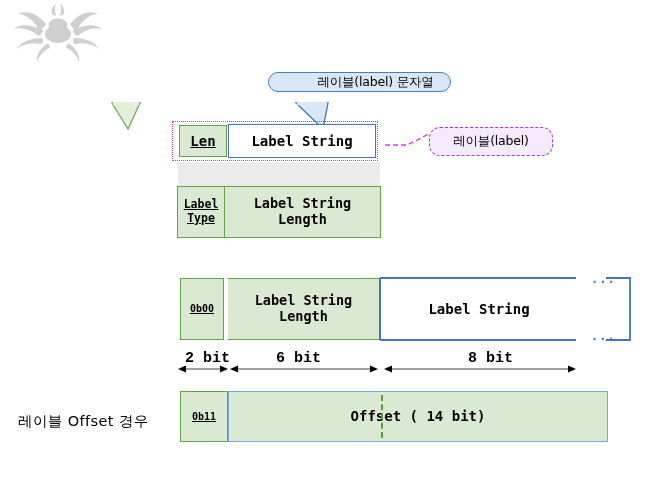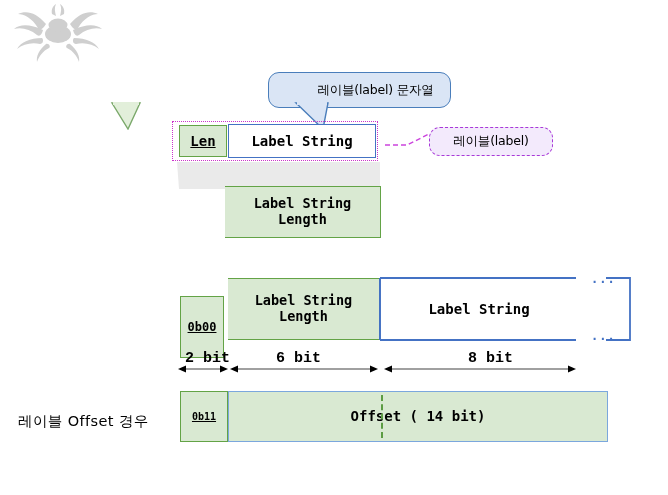--- a/index.html
+++ b/index.html
@@ -112,21 +112,21 @@
       </g>
     </svg>
   </div>
 
 
   <svg class="tail" style="left:95px;top:102px;" width="130" height="28">
     <polygon points="17,1 45,1 33,27" fill="#e2efda" stroke="#7aa86a" stroke-width="1.4"></polygon>
     <rect x="18" y="0" width="26" height="3" fill="#e2efda"></rect>
   </svg>
 
-  <div class="callout callout-blue" style="left:268px;top:72px;width:183px;height:36px;padding-left:32px;">
+  <div class="callout callout-blue" style="left:268px;top:72px;width:183px;height:20px;padding-left:32px;">
     <span>레이블(label) 문자열</span>
   </div>
   <svg class="tail" style="left:290px;top:102px;" width="120" height="28">
     <polygon points="6,1 38,1 33,27" fill="#dae5f5" stroke="#4a7ebb" stroke-width="1.4"></polygon>
     <rect x="7" y="0" width="30" height="3" fill="#dae5f5"></rect>
   </svg>
 
   <div class="callout callout-purple" style="left:429px;top:127px;width:124px;height:29px;">
     <span>레이블(label)</span>
   </div>
@@ -142,30 +142,36 @@
   </div>
 
   <div class="box bx-white-blue" style="left:228px;top:124px;width:148px;height:34px;font-size:14px;">
     <span>Label String</span>
   </div>
 
   <svg class="wedge" style="left:172px;top:160px;" width="215" height="30">
     <polygon points="5,2 208,2 208,29 7,29" fill="#eaeaea"></polygon>
   </svg>
 
+  <div class="box bx-green" style="left:177px;top:186px;width:48px;height:52px;font-size:11.5px;">
+    <div>
+      <div>Label</div>
+      <div>Type</div>
+    </div>
+  </div>
 
   <div class="box bx-green-nob" style="left:225px;top:186px;width:156px;height:52px;font-size:13.5px;">
     <div>
       <div>Label String</div>
       <div>Length</div>
     </div>
   </div>
 
 
-  <div class="box bx-green" style="left:180px;top:296px;width:44px;height:62px;font-size:12px;">
+  <div class="box bx-green" style="left:180px;top:278px;width:44px;height:62px;font-size:10px;">
     <span>0b00</span>
   </div>
 
   <div class="box bx-green-nob" style="left:228px;top:278px;width:152px;height:62px;font-size:13.5px;">
     <div>
       <div>Label String</div>
       <div>Length</div>
     </div>
   </div>
 

